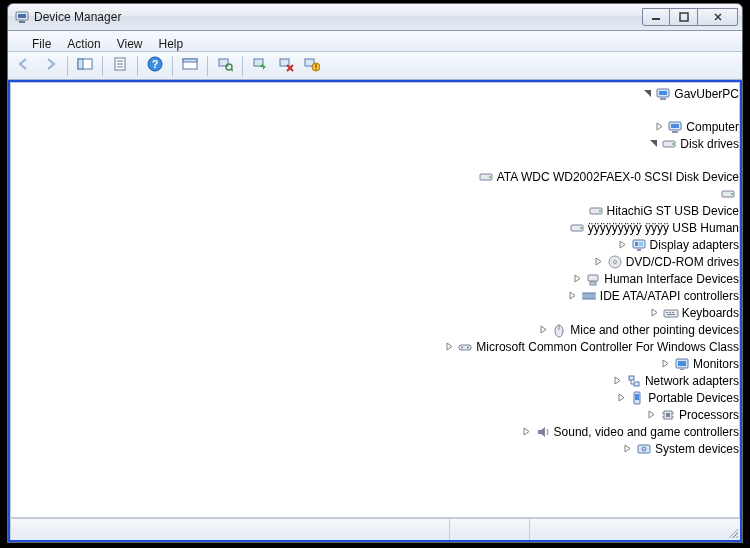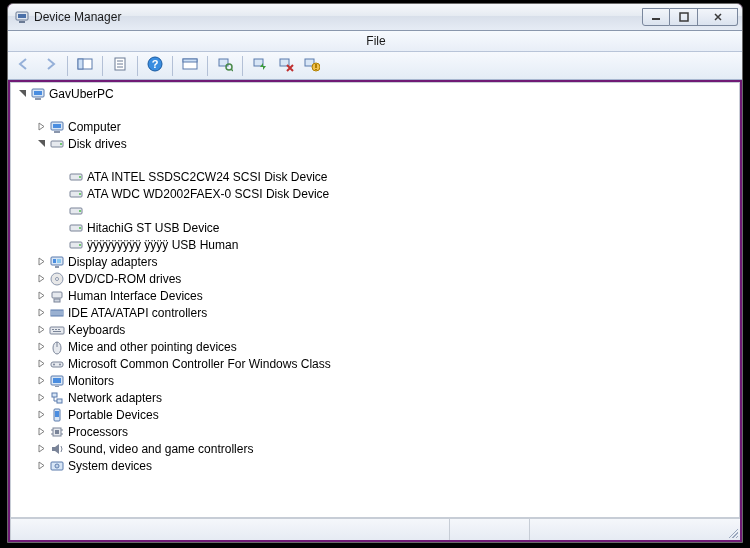--- a/index.html
+++ b/index.html
@@ -10,21 +10,21 @@
   width: 750px;
   height: 548px;
   overflow: hidden;
 }
 .window {
   position: absolute;
   left: 7px;
   top: 3px;
   width: 736px;
   height: 540px;
-  background: #701a75;
+  background: #1d4ed8;
   border: 1px solid #6a6a6a;
   border-radius: 6px 6px 0 0;
   box-shadow: 0 0 6px rgba(0,0,0,0.5);
   display: flex;
   flex-direction: column;
 }
 .titlebar {
   height: 27px;
   background: linear-gradient(to bottom, #f6f8fb 0%, #e6ebf2 45%, #d8dfea 46%, #e6ecf5 100%);
   border-bottom: 1px solid #8a97ad;
@@ -55,23 +55,22 @@
 }
 .win-btn.min { border-radius: 0 0 0 3px; }
 .win-btn.close { border-radius: 0 0 3px 0; border-left: none; width: 40px; }
 .win-btn.max { border-left: none; }
 
 .menubar {
   height: 21px;
   background: linear-gradient(to bottom, #f7fafe 0%, #e8eef7 100%);
   border-bottom: 1px solid #b8c4d8;
   display: flex;
-  align-items: center;
-  padding-left: 2px;
-  flex-direction: column;
+  align-items: flex-end;
+  padding-left: 16px;
 }
 .menu-item {
   padding: 3px 8px 0 8px;
   color: #1a1a1a;
   font-size: 12px;
   cursor: default;
 }
 
 .toolbar {
   height: 28px;
@@ -132,20 +131,21 @@
 .tree { list-style: none; }
 .tree ul { list-style: none; padding-left: 0; margin-top: 16px; }
 .node {
   display: flex;
   align-items: center;
   height: 17px;
   font-size: 12px;
   color: #000;
   white-space: nowrap;
   cursor: default;
+  justify-content: flex-end;
 }
 .indent { display:inline-block; height:100%; }
 .expander {
   width: 14px; height: 14px;
   display: inline-flex; align-items: center; justify-content: center;
   margin-right: 1px;
 }
 .expander svg { display:block; }
 .node-icon {
   width: 16px; height: 16px;
@@ -315,33 +315,20 @@
                   </span>
                   <span class="node-icon">
                     <svg width="16" height="16">
                       <rect x="2" y="5" width="12" height="6" rx="1" fill="#e6e9ee" stroke="#7a8498"></rect>
                       <circle cx="12" cy="8" r="1" fill="#4ac04a"></circle>
                     </svg>
                   </span>
                   <span class="node-label">Disk drives</span>
                 </div>
                 <ul>
-                  <li>
-                    <div class="node">
-                      <span class="indent" style="width: 42px;"></span>
-                      <span class="expander"></span>
-                      <span class="node-icon">
-                        <svg width="16" height="16">
-                          <rect x="2" y="5" width="12" height="6" rx="1" fill="#e6e9ee" stroke="#7a8498"></rect>
-                          <circle cx="12" cy="8" r="1" fill="#4ac04a"></circle>
-                        </svg>
-                      </span>
-                      <span class="node-label">ATA INTEL SSDSC2CW24 SCSI Disk Device</span>
-                    </div>
-                  </li>
                   <li>
                     <div class="node">
                       <span class="indent" style="width: 42px;"></span>
                       <span class="expander"></span>
                       <span class="node-icon">
                         <svg width="16" height="16">
                           <rect x="2" y="5" width="12" height="6" rx="1" fill="#e6e9ee" stroke="#7a8498"></rect>
                           <circle cx="12" cy="8" r="1" fill="#4ac04a"></circle>
                         </svg>
                       </span>

